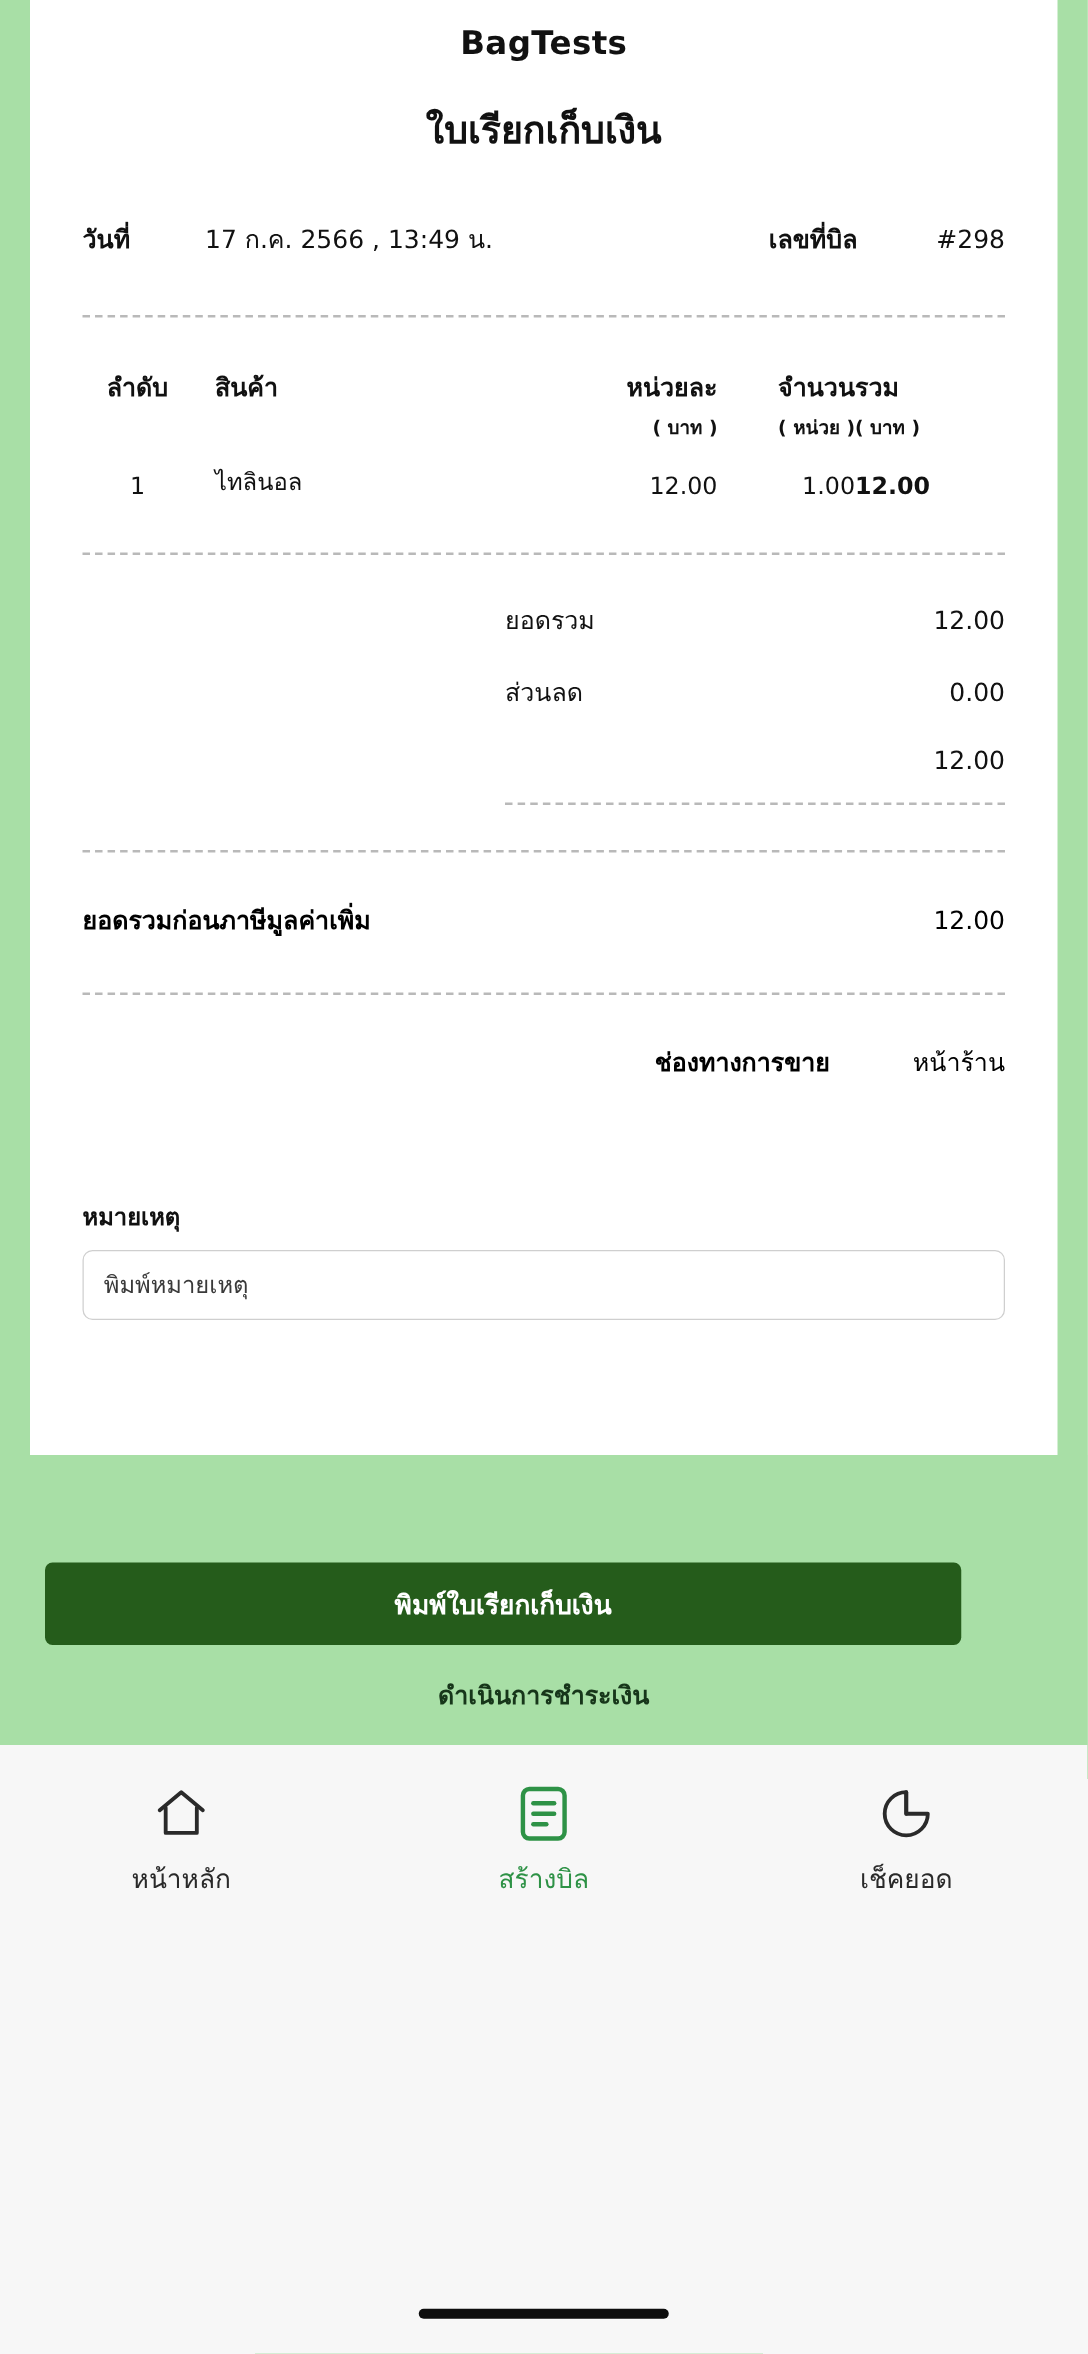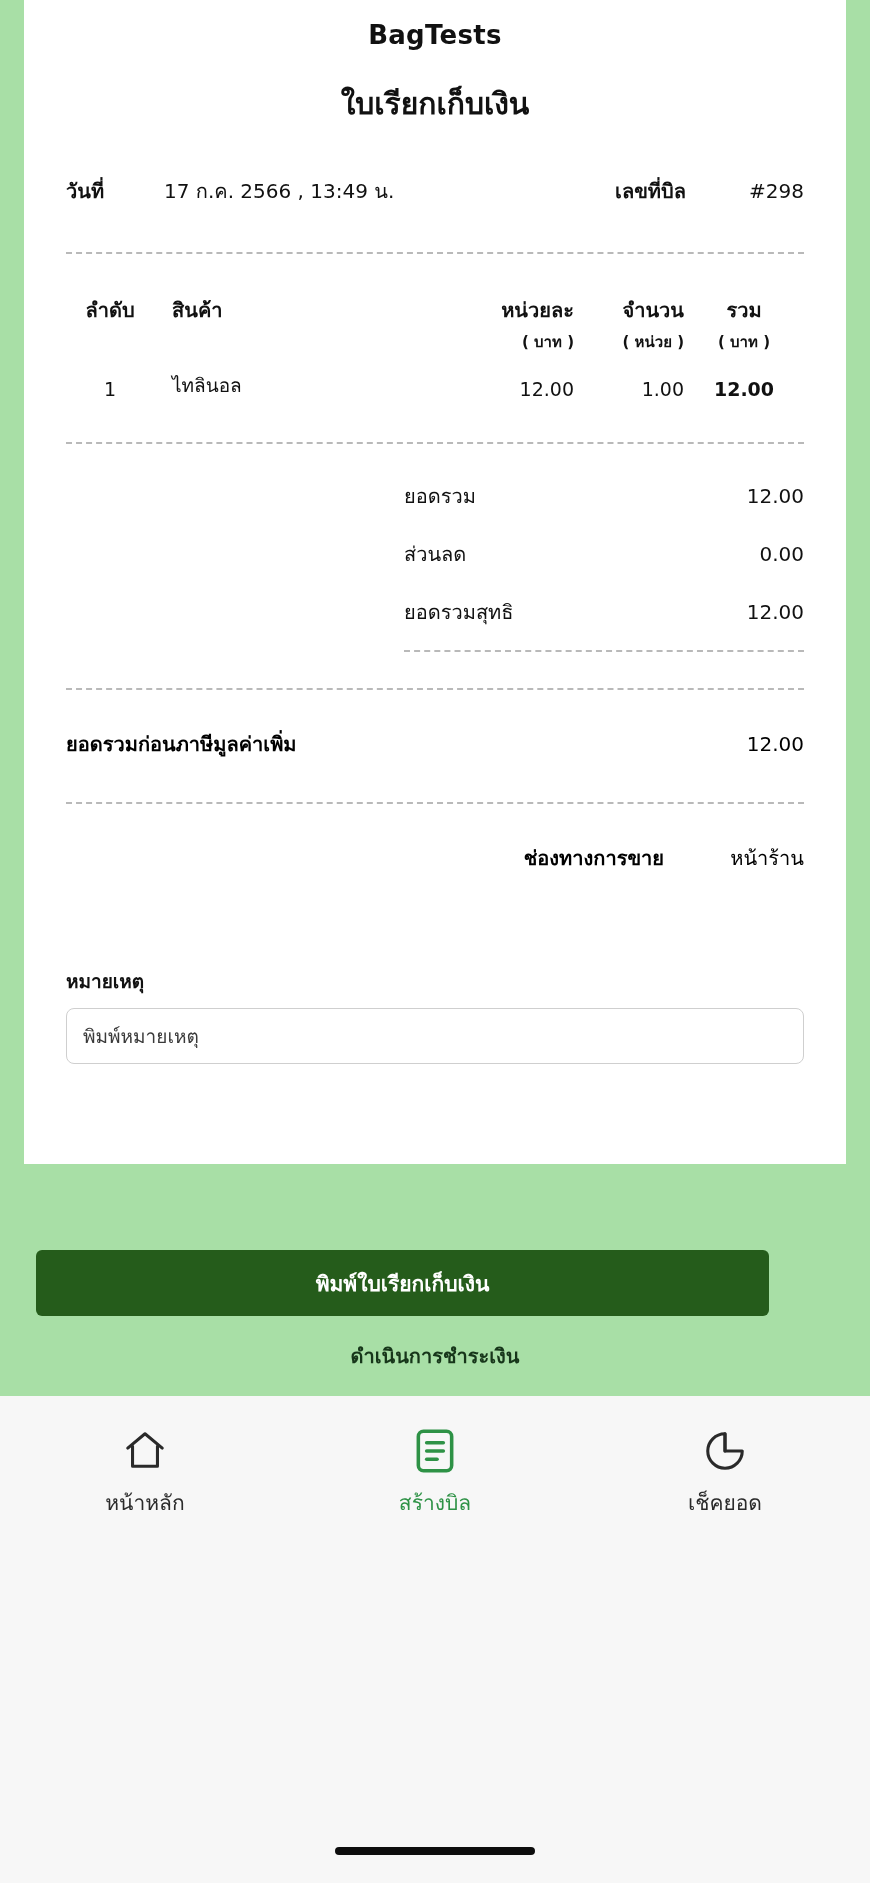--- a/index.html
+++ b/index.html
@@ -82,21 +82,21 @@
     font-weight: bold;
     font-size: 20px;
     padding-bottom: 2px;
     vertical-align: top;
   }
   .th-unit { font-size: 15px; font-weight: bold; display: block; margin-top: 4px; }
   .col-no    { width: 88px;  text-align: center; }
   .col-name  { text-align: left; padding-left: 18px; }
   .col-price { width: 130px; text-align: right; }
   .col-qty   { width: 110px; text-align: right; }
-  .col-total { width: 120px; text-align: center; }
+  .col-total { width: 120px; text-align: left; }
 
   table.items td {
     padding-top: 14px;
     vertical-align: bottom;
     font-size: 19px;
   }
   td.col-no { font-size: 19px; }
   td.col-name { font-size: 19px; vertical-align: top; padding-top: 4px;}
   td.col-total { font-weight: bold; font-size: 20px; }
 
@@ -301,21 +301,20 @@
     <div class="summary">
       <div class="sum-row">
         <span class="sum-label">ยอดรวม</span>
         <span class="sum-value">12.00</span>
       </div>
       <div class="sum-row">
         <span class="sum-label">ส่วนลด</span>
         <span class="sum-value">0.00</span>
       </div>
       <div class="sum-row">
-        <span class="sum-label">ยอดรวมสุทธิ</span>
         <span class="sum-value">12.00</span>
       </div>
       <div class="dashed-short"></div>
     </div>
 
     <div class="dashed dash-3"></div>
 
     <div class="grand-row">
       <span class="grand-label">ยอดรวมก่อนภาษีมูลค่าเพิ่ม</span>
       <span class="grand-value">12.00</span>

